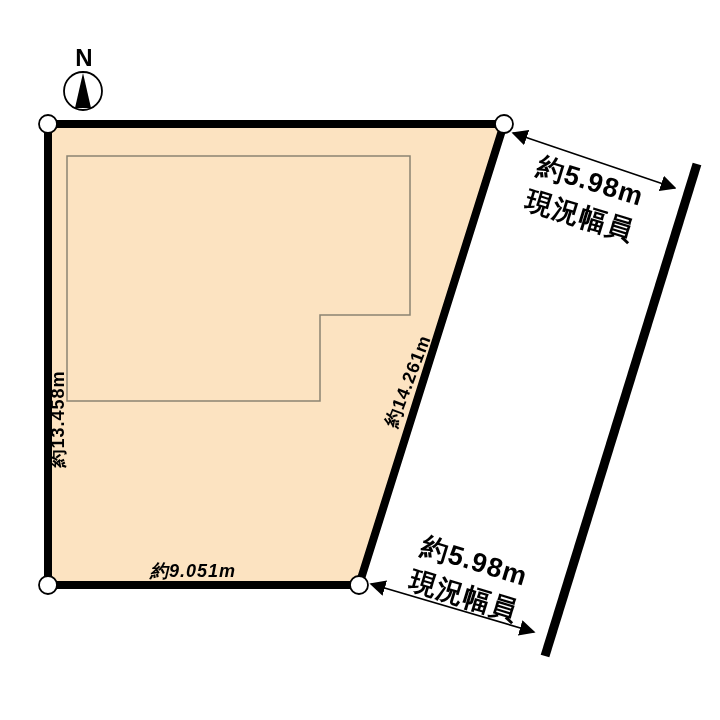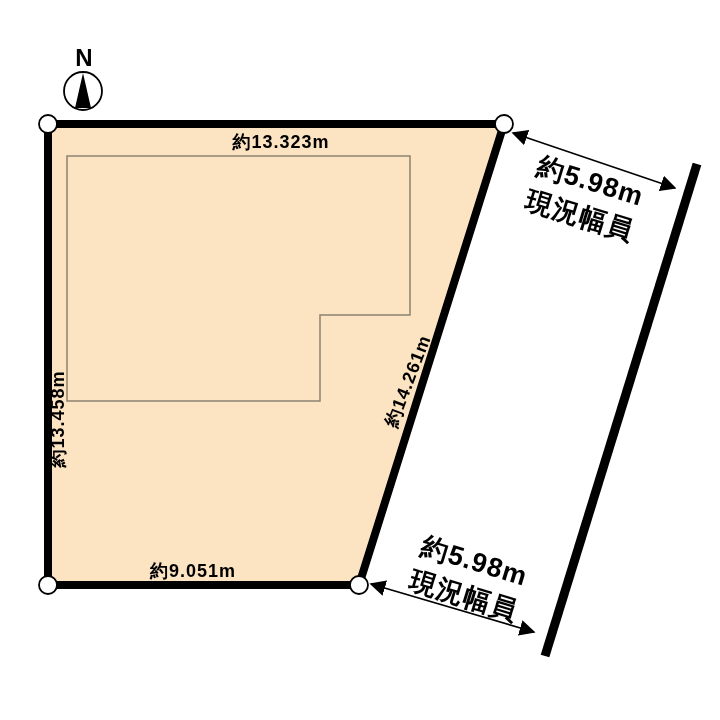--- a/index.html
+++ b/index.html
@@ -33,21 +33,21 @@
     font-weight: bold;
   }
   .dim {
     font-size: 18px;
     font-weight: bold;
     letter-spacing: 1px;
   }
   .dim-top   { left: 281px; top: 142px; }
   .dim-left  { left: 58px;  top: 419px; transform: translate(-50%,-50%) rotate(-90deg); }
   .dim-right { left: 408px; top: 381px; transform: translate(-50%,-50%) rotate(-69deg); }
-  .dim-bottom{ left: 193px; top: 571px; }
+  .dim-bottom{ left: 193px; top: 571px; font-style: italic; }
   .road-lbl {
     font-size: 27px;
     font-weight: bold;
     line-height: 1.35;
     text-align: center;
     letter-spacing: 1px;
   }
   .road-lbl-top    { left: 585px; top: 199px; transform: translate(-50%,-50%) rotate(17deg); }
   .road-lbl-bottom { left: 469px; top: 579px; transform: translate(-50%,-50%) rotate(17deg); }
 </style>
@@ -76,21 +76,20 @@
     <circle cx="504" cy="124" r="9" fill="#ffffff" stroke="#000000" stroke-width="1.8"></circle>
     <circle cx="359" cy="585" r="9" fill="#ffffff" stroke="#000000" stroke-width="1.8"></circle>
     <circle cx="48" cy="585" r="9" fill="#ffffff" stroke="#000000" stroke-width="1.8"></circle>
 
     <circle cx="83" cy="91" r="19" fill="#ffffff" stroke="#000000" stroke-width="1.8"></circle>
     <polygon points="83,73 75,108 91,108" fill="#000000"></polygon>
   </svg>
 
   <div class="lbl north-lbl">N</div>
 
-  <div class="lbl dim dim-top">約13.323m</div>
   <div class="lbl dim dim-left">約13.458m</div>
   <div class="lbl dim dim-right">約14.261m</div>
   <div class="lbl dim dim-bottom">約9.051m</div>
 
   <div class="lbl road-lbl road-lbl-top">
     <div>約5.98m</div>
     <div>現況幅員</div>
   </div>
 
   <div class="lbl road-lbl road-lbl-bottom">

